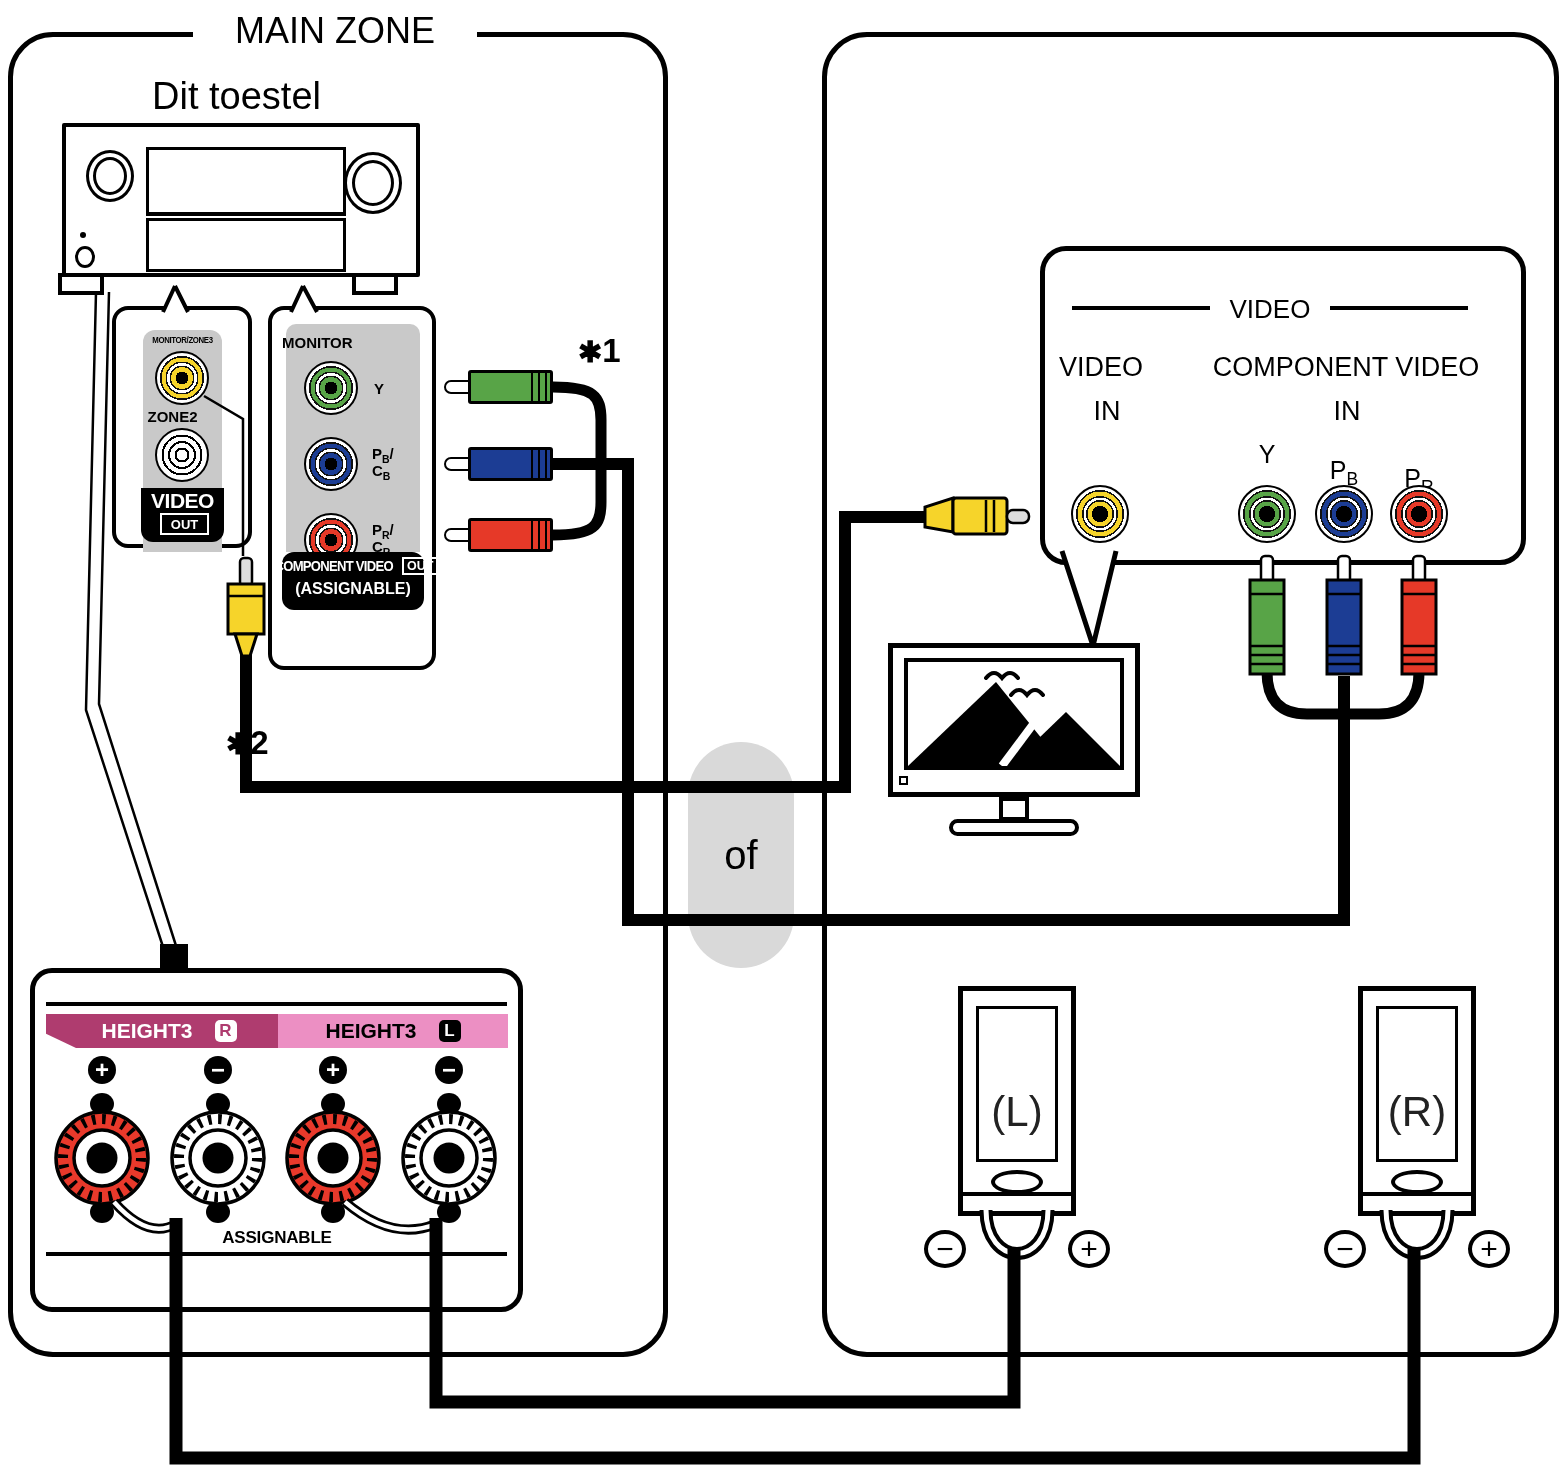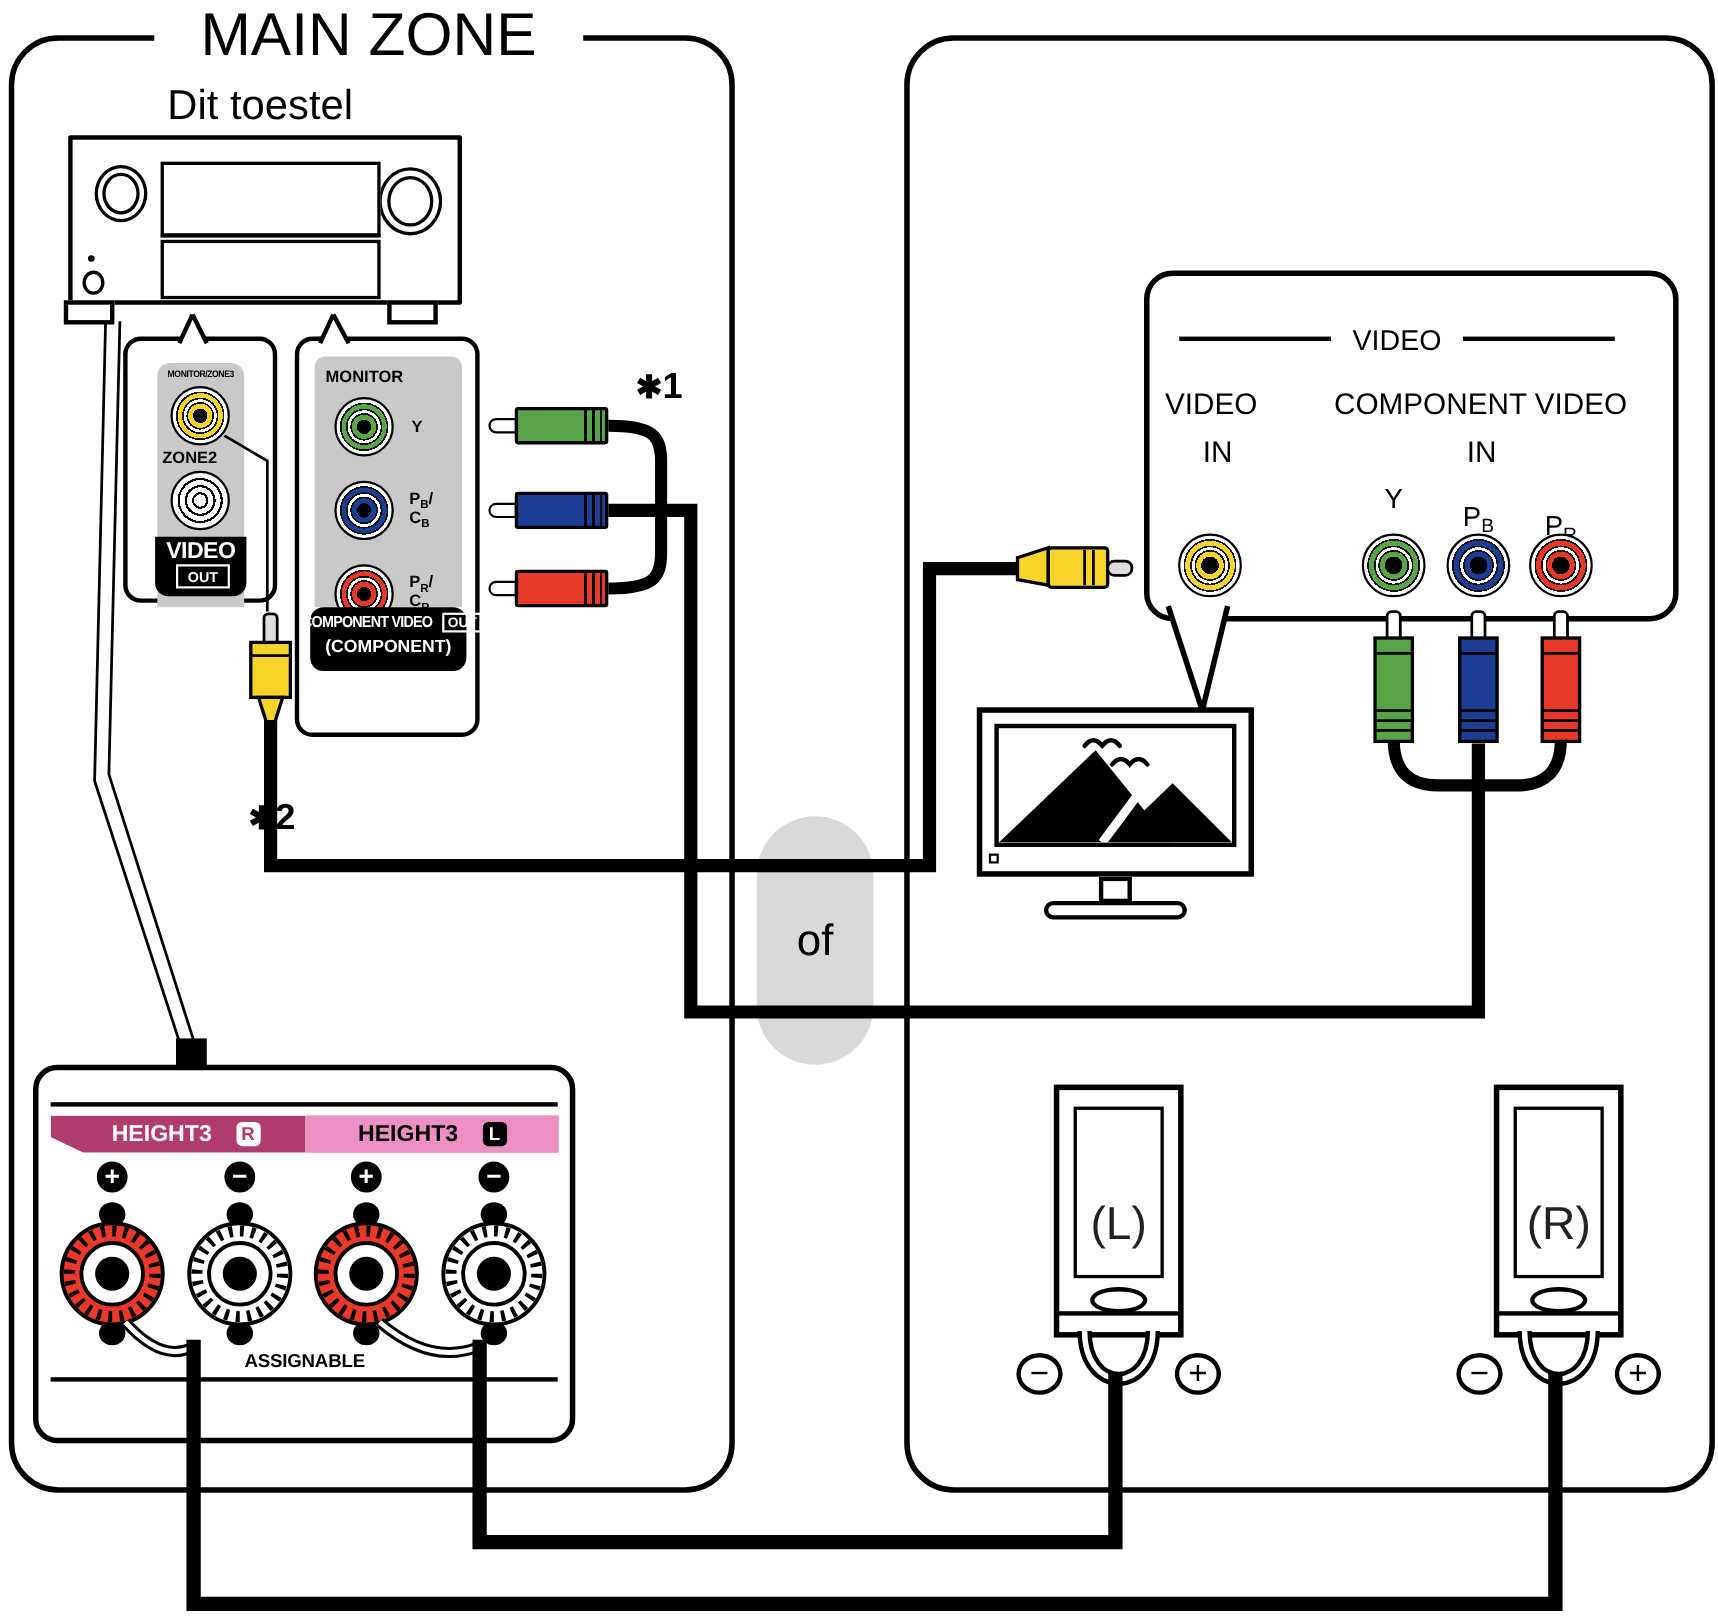--- a/index.html
+++ b/index.html
@@ -1,21 +1,21 @@
 <!DOCTYPE html>
 <html style="--yellow: #F6D42A; --green: #58A447; --blue: #1C3D94; --red: #E63928; --post_red: #E8392B; --banner_magenta: #AF3C6F; --banner_pink: #EC8FC3; --panel_gray: #C9C9C9; --pill_gray: #D9D9D9;"><head>
 <meta charset="utf-8">
 <style>
   html,body{margin:0;padding:0;background:#fff;}
   .stage{position:relative;width:1562px;height:1469px;background:#fff;overflow:hidden;
          font-family:"Liberation Sans",sans-serif;color:#000;}
   .a{position:absolute;}
   .zonebox{border:5px solid #000;border-radius:45px;background:transparent;}
   .zonetitle{top:4px;transform:translateX(-50%);background:#fff;padding:0 42px;
-             font-size:55px;line-height:54px;white-space:nowrap;}
+             font-size:36px;line-height:54px;white-space:nowrap;}
   .devlabel{font-size:38px;line-height:40px;}
   .outline4{border:4px solid #000;background:#fff;}
   .outline3{border:3px solid #000;background:#fff;}
   .panel{border:4px solid #000;border-radius:16px;background:#fff;}
   .panel5{border:5px solid #000;border-radius:26px;background:#fff;}
   .graycol{background:var(--panel_gray);}
   .blackbar{background:#000;color:#fff;}
   .tinylbl{font-size:8.5px;font-weight:bold;letter-spacing:-0.4px;text-align:center;transform:scaleX(.92);}
   .blbl{font-weight:bold;font-size:15px;}
   .ctr{display:flex;align-items:center;justify-content:center;text-align:center;}
@@ -86,21 +86,21 @@
   <div class="a tinylbl" style="left:142px;top:335px;width:81px;">MONITOR/ZONE3</div>
   <div class="a jack54 c" style="left:155px;top:351px;--jc:var(--yellow);"></div>
   <div class="a blbl ctr" style="left:143px;top:408px;width:59px;">ZONE2</div>
   <div class="a jack54 rings" style="left:155px;top:428px;"></div>
   <div class="a blackbar" style="left:141px;top:488px;width:83px;height:54px;border-radius:0 0 12px 12px;"></div>
   <div class="a ctr" style="left:141px;top:489px;width:83px;color:#fff;font-weight:bold;font-size:21px;letter-spacing:-0.5px;">VIDEO</div>
   <div class="a ctr" style="left:160px;top:513px;width:45px;height:18px;border:2px solid #fff;color:#fff;font-weight:bold;font-size:13px;">OUT</div>
 
   <div class="a panel" style="left:268px;top:306px;width:160px;height:356px;"></div>
   <div class="a graycol" style="left:286px;top:324px;width:134px;height:228px;border-radius:10px 10px 0 0;"></div>
-  <div class="a blbl" style="left:296px;top:334px;text-align:right;">MONITOR</div>
+  <div class="a blbl" style="left:282px;top:334px;text-align:right;">MONITOR</div>
   <div class="a jack54 c" style="left:304px;top:361px;--jc:var(--green);"></div>
   <div class="a jack54 c" style="left:304px;top:437px;--jc:var(--blue);"></div>
   <div class="a jack54 c" style="left:304px;top:513px;--jc:var(--red);"></div>
   <div class="a blbl" style="left:374px;top:380px;">Y</div>
   <div class="a blbl jl" style="left:372px;top:445px;">
     <span>P</span><sub>B</sub><span>/</span>
   </div>
   <div class="a blbl jl" style="left:372px;top:462px;">
     <span>C</span><sub>B</sub>
   </div>
@@ -108,21 +108,21 @@
     <span>P</span><sub>R</sub><span>/</span>
   </div>
   <div class="a blbl jl" style="left:372px;top:538px;">
     <span>C</span><sub>R</sub>
   </div>
   <div class="a blackbar" style="left:282px;top:552px;width:142px;height:58px;border-radius:12px;"></div>
   <div class="a ctr" style="left:282px;top:557px;width:142px;gap:3px;color:#fff;">
     <span style="font-weight:bold;font-size:14.5px;letter-spacing:-0.8px;transform:scaleX(.9);white-space:nowrap;">COMPONENT VIDEO</span>
     <span style="border:2px solid #fff;font-weight:bold;font-size:12.5px;padding:0 3px;">OUT</span>
   </div>
-  <div class="a ctr" style="left:282px;top:580px;width:142px;color:#fff;font-weight:bold;font-size:16px;">(COMPONENT)</div>
+  <div class="a ctr" style="left:282px;top:580px;width:142px;color:#fff;font-weight:bold;font-size:16px;">(ASSIGNABLE)</div>
 
   <div class="a plugpin" style="left:444px;top:380px;width:26px;height:14px;"></div>
   <div class="a plugbody" style="left:468px;top:370px;width:85px;height:34px;background-color:var(--green);
        background-image:linear-gradient(90deg,transparent 0 60px,#000 60px 62.5px,transparent 62.5px 67px,#000 67px 69.5px,transparent 69.5px 74px,#000 74px 76.5px,transparent 76.5px 100%);"></div>
   <div class="a plugpin" style="left:444px;top:457px;width:26px;height:14px;"></div>
   <div class="a plugbody" style="left:468px;top:447px;width:85px;height:34px;background-color:var(--blue);
        background-image:linear-gradient(90deg,transparent 0 60px,#000 60px 62.5px,transparent 62.5px 67px,#000 67px 69.5px,transparent 69.5px 74px,#000 74px 76.5px,transparent 76.5px 100%);"></div>
   <div class="a plugpin" style="left:444px;top:528px;width:26px;height:14px;"></div>
   <div class="a plugbody" style="left:468px;top:518px;width:85px;height:34px;background-color:var(--red);
        background-image:linear-gradient(90deg,transparent 0 60px,#000 60px 62.5px,transparent 62.5px 67px,#000 67px 69.5px,transparent 69.5px 74px,#000 74px 76.5px,transparent 76.5px 100%);"></div>

